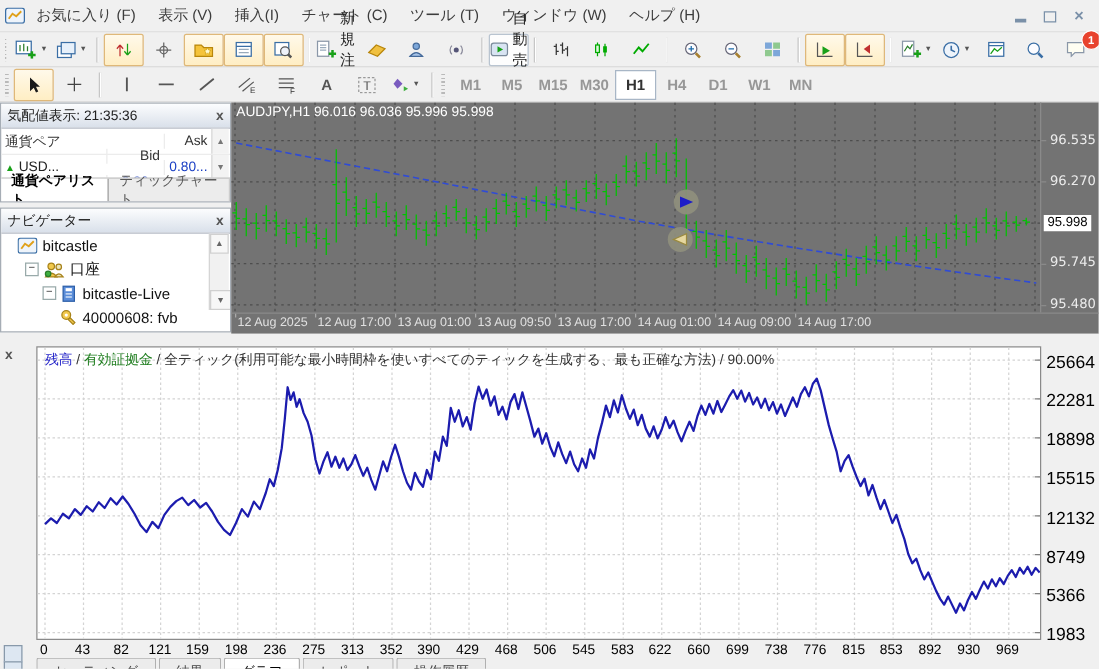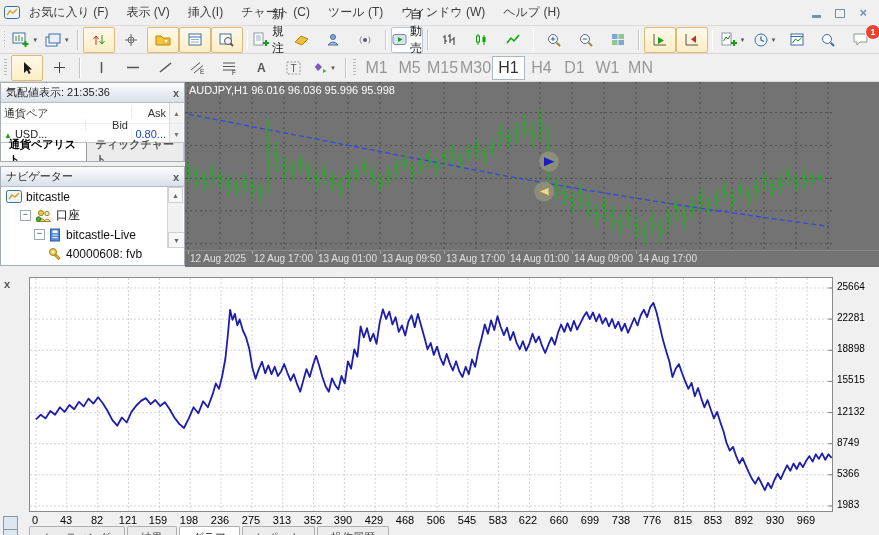--- a/index.html
+++ b/index.html
@@ -22,41 +22,41 @@
         background:repeating-linear-gradient(180deg,#b9b9b9 0 1px,transparent 1px 3px);}
   .tbtn{height:24px;min-width:24px;display:flex;align-items:center;justify-content:center;gap:3px;
         padding:0 3px;border:1px solid transparent;border-radius:2px;position:relative;font-size:12px;color:#222;}
   .tbtn.pressed{background:linear-gradient(#fff9ea,#ffeec4);border-color:#dfb879;}
   .tbtn.framed{background:#fdfdfd;border-color:#b9c4d0;}
   .ticon{display:flex;align-items:center;justify-content:center;}
   .caret{font-size:6px;color:#555;}
   .badge{position:absolute;top:-4px;right:-5px;width:14px;height:14px;border-radius:50%;background:#e8432e;
          color:#fff;font-size:9px;font-weight:bold;display:flex;align-items:center;justify-content:center;border:1px solid #fff;}
   .tsep{width:1px;height:20px;background:#c6c6c6;border-right:1px solid #fff;margin:0 4px;}
-  .tfbtn{width:31px;height:22px;font-size:16px;color:#979797;display:flex;align-items:center;justify-content:center;
-         border:1px solid transparent;font-weight:normal;}
+  .tfbtn{width:31px;height:22px;font-size:12px;color:#979797;display:flex;align-items:center;justify-content:center;
+         border:1px solid transparent;font-weight:bold;}
   .tfbtn.active{background:#fff;border-color:#a8b6c6;color:#333;}
   
   .panel{position:absolute;left:0;width:185px;background:#fff;border:1px solid #a6adb5;box-sizing:border-box;overflow:hidden;}
   #mwatch{top:82px;height:80px;} #navigator{top:166px;height:100px;}
   .ptitle{height:19px;background:linear-gradient(#fcfdfe,#d9e0ea);border-bottom:1px solid #b6bcc6;
           font-size:11px;display:flex;align-items:center;padding:0 5px;color:#222;}
   .pclose{margin-left:auto;color:#555;font-weight:bold;font-size:11px;}
   .mwh,.mwr{display:flex;height:20px;align-items:center;font-size:11px;}
   .mwh{color:#333;border-bottom:1px solid #ececec;}
   .mwc1{width:84px;padding-left:3px;box-sizing:border-box;}
   .mwc2{width:46px;text-align:right;border-left:1px solid #ececec;box-sizing:border-box;padding-right:3px;margin-top:24px;}
   .mwc3{width:38px;text-align:right;border-left:1px solid #ececec;box-sizing:border-box;padding-right:3px;}
   .mwsc{width:13px;align-self:stretch;background:#f3f3f3;border-left:1px solid #d8d8d8;display:flex;
         align-items:center;justify-content:center;font-size:7px;color:#777;}
   .quote{color:#1a3fc4;}
   .upar{color:#18a018;font-size:8px;margin-right:3px;}
   .ptabs{position:absolute;bottom:0;left:0;right:0;height:18px;display:flex;background:#ececec;
          border-top:1px solid #c4c4c4;font-size:11px;}
-  .ptab{padding:0 8px;display:flex;align-items:center;color:#555;border-right:1px solid #cdcdcd;font-weight:bold;}
+  .ptab{padding:0 8px;display:flex;align-items:center;color:#555;border-right:1px solid #cdcdcd;}
   .ptab.active{background:#fff;color:#000;border-right:1px solid #9a9a9a;font-weight:bold;}
   .nrow{height:19px;display:flex;align-items:center;font-size:12px;color:#111;white-space:nowrap;}
   .exp{width:9px;height:9px;border:1px solid #9aa;background:#fff;font-size:9px;line-height:7px;text-align:center;
        color:#333;margin-right:4px;flex:none;}
   .nicon{margin-right:4px;flex:none;display:flex;}
   .nscroll{position:absolute;right:1px;top:20px;width:15px;height:61px;background:#f1f1f1;border-left:1px solid #d5d5d5;}
   .nsa{height:14px;display:flex;align-items:center;justify-content:center;font-size:7px;color:#666;
        background:#f7f7f7;border:1px solid #d0d0d0;}
   .nsb{position:absolute;bottom:0;width:100%;}
   
@@ -76,21 +76,21 @@
   
   #hgap{position:absolute;left:0;top:267px;width:879px;height:10px;background:#f0f0f0;}
   #tstrip{position:absolute;left:0;top:277px;width:29px;height:258px;background:#f0f0f0;}
   #tstrip .x{position:absolute;left:4px;top:1px;color:#555;font-weight:bold;font-size:11px;}
   .stripicon{position:absolute;left:3px;width:13px;height:12px;border:1px solid #8899aa;background:#dde7f2;}
   #tplot{position:absolute;left:29px;top:277px;width:804px;height:235px;background:#fff;
          border:1px solid #8a8a8a;box-sizing:border-box;}
   .tg{stroke:#d4d4d4;stroke-dasharray:2,2;stroke-width:1;}
   .eq{fill:none;stroke:#1c1cae;stroke-width:1.8;stroke-linejoin:round;}
   #tleg{position:absolute;left:6px;top:2px;font-size:11px;white-space:nowrap;z-index:2;}
-  .tyl{position:absolute;left:837px;font-size:10px;color:#000;}
+  .tyl{position:absolute;left:837px;font-size:14px;color:#000;}
   .txl{position:absolute;top:514px;width:34px;text-align:center;font-size:11px;color:#000;}
   #ttabs{position:absolute;left:29px;top:526px;height:24px;display:flex;gap:2px;font-size:11px;}
   .ttab{padding:3px 13px;background:#ececec;border:1px solid #b0b0b0;border-bottom:none;border-radius:2px 2px 0 0;color:#444;}
   .ttab.active{background:#fff;color:#000;}
 </style>
 </head>
 <body>
 
 <div id="app">
   <div id="menubar">
@@ -470,21 +470,21 @@
         <div class="ptab">ティックチャート</div>
       </div>
   </div>
 
   <div id="navigator" class="panel">
     <div class="ptitle">
       <span>ナビゲーター</span>
       <span class="pclose">x</span>
     </div>
     <div id="navtree" style="position:relative;">
-        <div class="nrow" style="padding-left: 5px;">
+        <div class="nrow" style="padding-left: 13px;">
           <span class="nicon">
             <svg width="16" height="13">
               <rect x="0.5" y="0.5" width="15" height="12" rx="2" fill="#eef4fb" stroke="#3a6ea5"></rect>
               <path d="M3 9 L6 5 L9 7 L13 3" stroke="#e0a11a" fill="none" stroke-width="1.5"></path>
             </svg>
           </span>
           <span>bitcastle</span>
         </div>
         <div class="nrow" style="padding-left: 19px;">
           <span class="exp">−</span>
@@ -798,20 +798,31 @@
           <line class="bar" x1="628" y1="98.1" x2="631" y2="98.1"></line>
           <line class="bar" x1="636" y1="92.1" x2="636" y2="98.3"></line>
           <line class="bar" x1="633" y1="94.5" x2="636" y2="94.5"></line>
           <line class="bar" x1="636" y1="95.7" x2="639" y2="95.7"></line>
           <circle cx="364" cy="79.6" r="10" fill="#8e8e7c" opacity="0.95"></circle>
           <polygon points="359,75.14444444444484 369.5,79.64444444444484 359,84.14444444444484" fill="#1d1dc8"></polygon>
           <circle cx="359.2" cy="109.5" r="10" fill="#8e8e7c" opacity="0.95"></circle>
           <polygon points="364.2,105.011111111111 353.7,109.511111111111 364.2,114.011111111111" fill="#e6d79e" stroke="#9a8a40"></polygon>
         </svg>
     </div>
+    <div id="pscale">
+        <div class="ptick" style="top:30px"></div>
+        <div class="pl" style="top:24px">96.535</div>
+        <div class="ptick" style="top:63px"></div>
+        <div class="pl" style="top:57px">96.270</div>
+        <div class="ptick" style="top:129px"></div>
+        <div class="pl" style="top:122px">95.745</div>
+        <div class="ptick" style="top:162px"></div>
+        <div class="pl" style="top:155px">95.480</div>
+        <div class="ptag" style="top:90px">95.998</div>
+      </div>
     <div id="taxis">
         <span class="ttick" style="left:3px"></span>
         <span class="tl" style="left:5px">12 Aug 2025</span>
         <span class="ttick" style="left:67px"></span>
         <span class="tl" style="left:69px">12 Aug 17:00</span>
         <span class="ttick" style="left:131px"></span>
         <span class="tl" style="left:133px">13 Aug 01:00</span>
         <span class="ttick" style="left:195px"></span>
         <span class="tl" style="left:197px">13 Aug 09:50</span>
         <span class="ttick" style="left:259px"></span>
@@ -827,20 +838,21 @@
 
   <div id="hgap"></div>
 
   <div id="tstrip">
     <span class="x">x</span>
     <span class="stripicon" style="top:239px"></span>
     <span class="stripicon" style="top:252px"></span>
   </div>
 
   <div id="tplot">
+    <div id="tleg"><span style="color:#2323c8">残高</span><span style="color:#333"> / </span><span style="color:#1e7d1e">有効証拠金</span><span style="color:#333"> / </span><span style="color:#333333">全ティック(利用可能な最小時間枠を使いすべてのティックを生成する、最も正確な方法)</span><span style="color:#333"> / </span><span style="color:#333333">90.00%</span></div>
     <svg id="testersvg" width="802" height="233">
         <line class="tg" x1="6.0" y1="0" x2="6.0" y2="233"></line>
         <line class="tg" x1="36.8" y1="0" x2="36.8" y2="233"></line>
         <line class="tg" x1="67.7" y1="0" x2="67.7" y2="233"></line>
         <line class="tg" x1="98.5" y1="0" x2="98.5" y2="233"></line>
         <line class="tg" x1="129.4" y1="0" x2="129.4" y2="233"></line>
         <line class="tg" x1="160.2" y1="0" x2="160.2" y2="233"></line>
         <line class="tg" x1="191.0" y1="0" x2="191.0" y2="233"></line>
         <line class="tg" x1="221.9" y1="0" x2="221.9" y2="233"></line>
         <line class="tg" x1="252.7" y1="0" x2="252.7" y2="233"></line>

